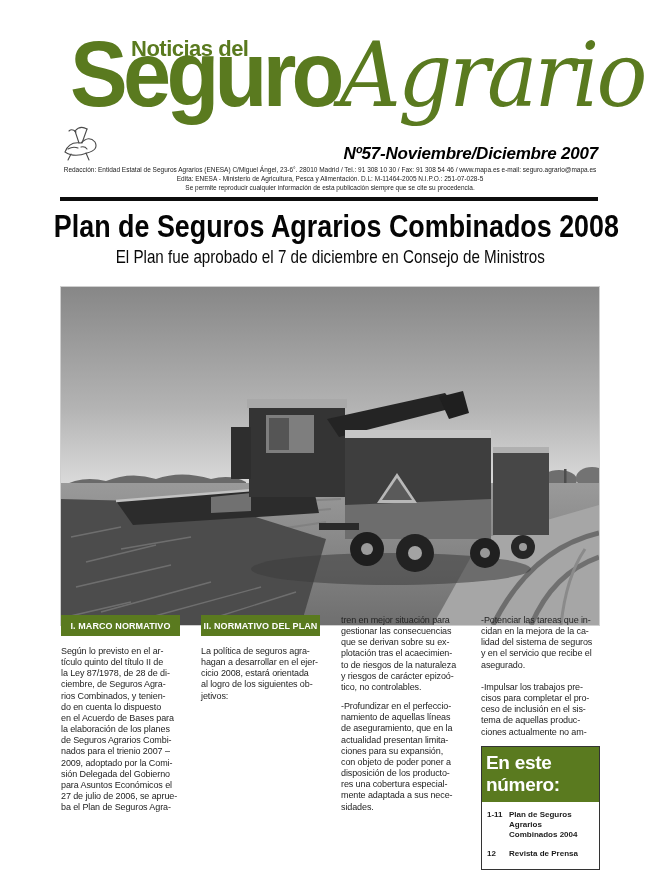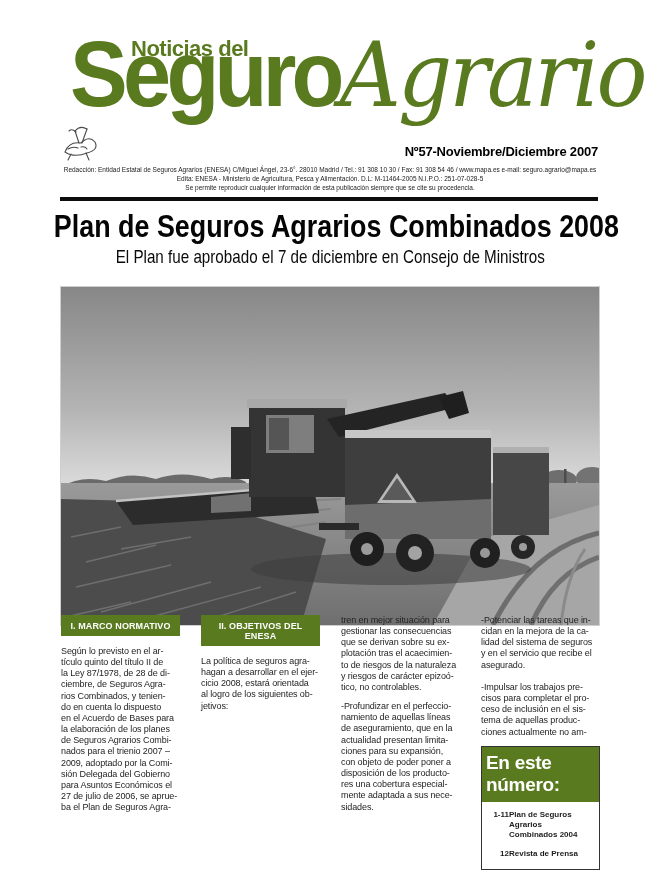--- a/index.html
+++ b/index.html
@@ -24,21 +24,21 @@
     font-family:"DejaVu Serif", serif; font-style:italic;
     font-size:90px; letter-spacing:-3px; color:var(--green);
   }
   .brand-kicker {
     position:absolute; left:131px; top:36px; font-weight:bold;
     font-size:22px; letter-spacing:-0.5px; color:var(--green);
   }
   .emblem { position:absolute; left:56px; top:122px; }
   .issue {
     position:absolute; right:62px; top:144px; font-weight:bold;
-    font-size:13px; letter-spacing:-0.2px; color:#000;
+    font-size:17px; letter-spacing:-0.2px; color:#000;font-style:italic;
   }
   .credits {
     position:absolute; top:165px; left:30px; width:600px;
     text-align:center; font-size:6.5px; line-height:9px; color:#222;
   }
   .rule { position:absolute; top:197px; left:60px; width:538px; height:4px; background:#0d0d0d; }
   
   .head-block { position:absolute; top:208px; left:0; width:660px; text-align:center; }
   .headline { display:inline-block; transform:scaleX(0.84); transform-origin:center;
     font-weight:bold; font-size:32px; line-height:36px; color:#050505; white-space:nowrap; }
@@ -60,21 +60,21 @@
     font-size:9px; line-height:11.15px; letter-spacing:-0.1px;
     white-space:pre-line; color:#242424; margin:0 0 8px 0;
   }
   
   .toc { border:1.5px solid #333; background:#fff; margin-top:6px; }
   .toc-head { background:var(--green); color:#fff; font-weight:bold;
     font-size:19px; letter-spacing:-0.3px; padding:5px 4px 6px; }
   .toc-items { padding:8px 4px 10px 5px; }
   .toc-item { display:flex; margin-bottom:9px; }
   .toc-item:last-child { margin-bottom:0; }
-  .toc-pages { flex:0 0 22px; font-weight:bold; font-size:8px; line-height:10px;text-align:right; }
+  .toc-pages { flex:0 0 22px; font-weight:bold; font-size:8px; line-height:10px; }
   .toc-label { font-weight:bold; font-size:8px; line-height:10px; white-space:pre-line; }
 </style>
 </head>
 <body>
 
 <div class="page">
 
   <div class="masthead">
     <div class="brand-line"><span class="brand-bold">Seguro</span><span class="brand-italic">Agrario</span></div>
     <div class="brand-kicker">Noticias del</div>
@@ -208,21 +208,21 @@
 de Seguros Agrarios Combi-
 nados para el trienio 2007 –
 2009, adoptado por la Comi-
 sión Delegada del Gobierno
 para Asuntos Económicos el
 27 de julio de 2006, se aprue-
 ba el Plan de Seguros Agra-</p>
     </div>
 
     <div class="col">
-      <div class="sec-head">II. OBJETIVOS DEL ENESA</div>
+      <div class="sec-head">II. NORMATIVO DEL PLAN</div>
       <p class="para">La política de seguros agra-
 hagan a desarrollar en el ejer-
 cicio 2008, estará orientada
 al logro de los siguientes ob-
 jetivos:</p>
     </div>
 
     <div class="col">
       <p class="para">tren en mejor situación para
 gestionar las consecuencias

